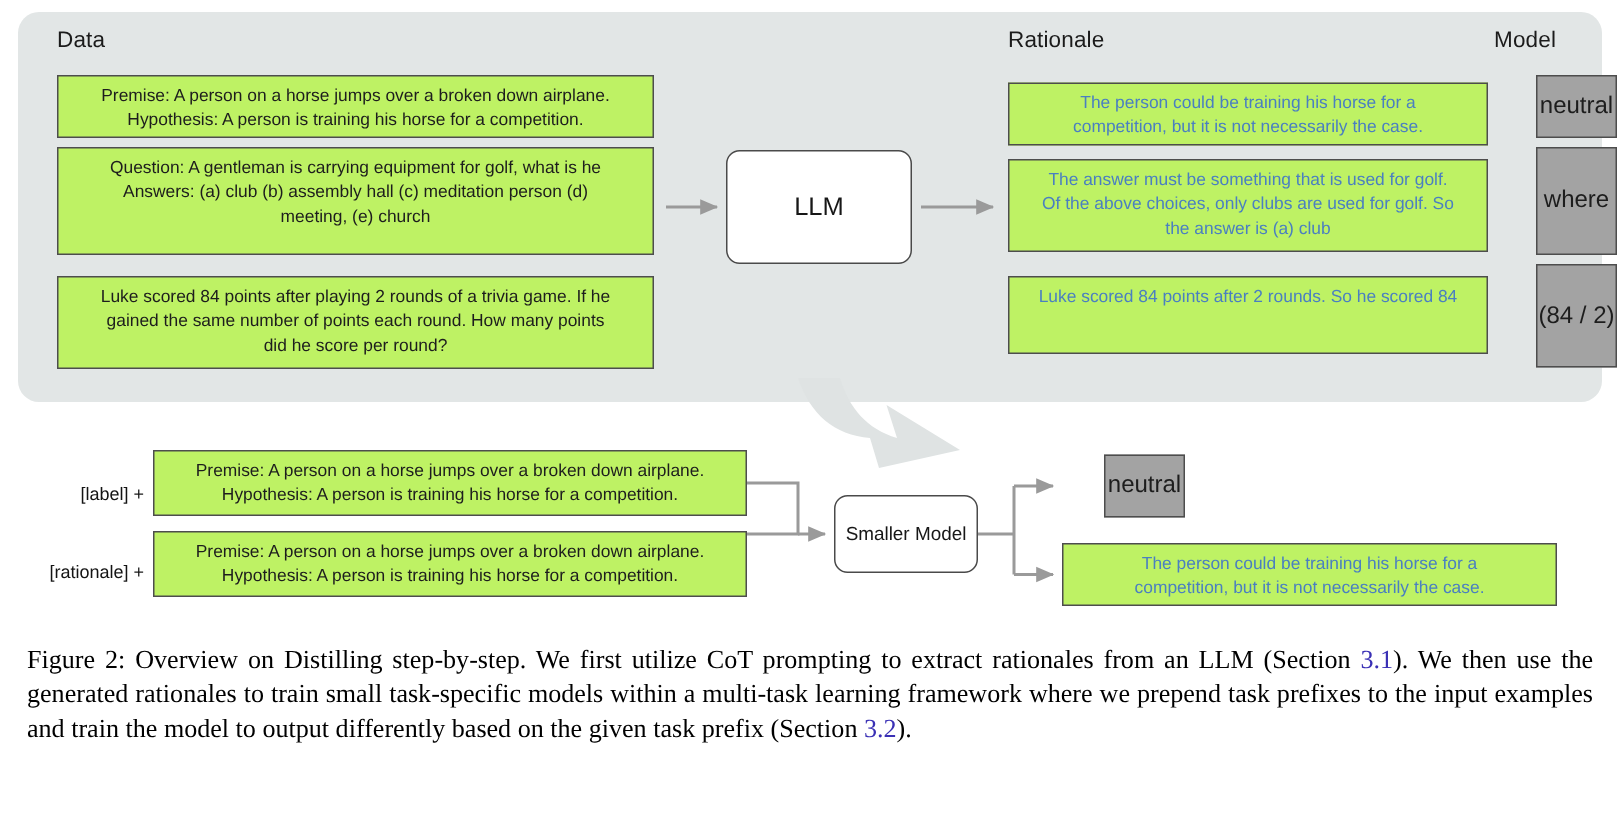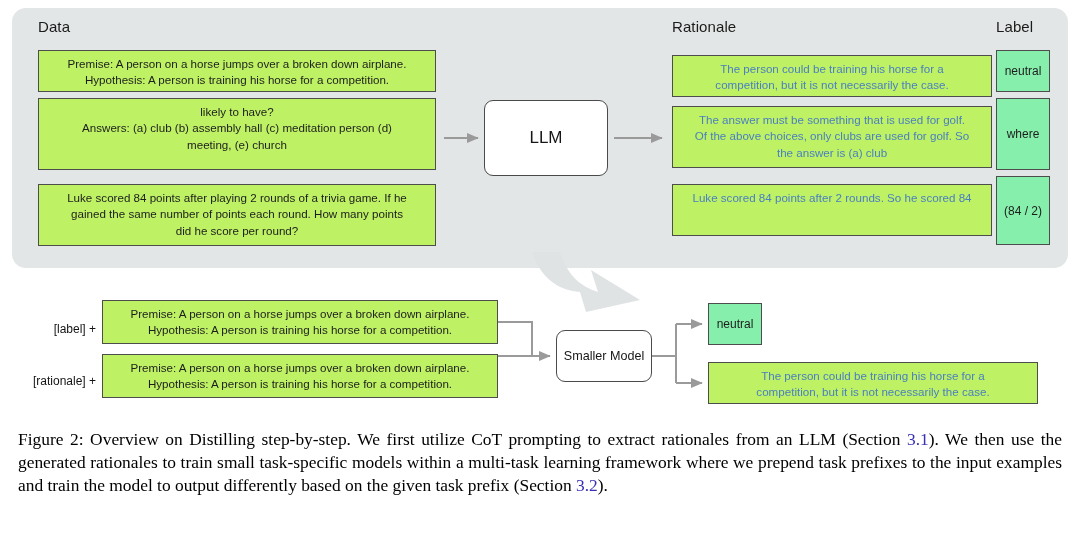--- a/index.html
+++ b/index.html
@@ -61,28 +61,29 @@
   #data-box-2 { left: 38px; top: 184px; width: 398px; height: 62px; }
 
   
   #rat-box-0 { left: 672px; top: 55px;  width: 320px; height: 42px; }
   #rat-box-1 { left: 672px; top: 106px; width: 320px; height: 62px; }
   #rat-box-2 { left: 672px; top: 184px; width: 320px; height: 52px; }
 
   
   .lbox {
     position: absolute;
-    background: #86efac;
+    background: #a3a3a3;
     border: 1.6px solid #4d4d4d;
     box-sizing: border-box;
     display: flex;
     align-items: center;
     justify-content: center;
-    font-size: 12px;
+    font-size: 16px;
     color: #1d1d1d;
+    margin-left: 28px;
   }
   #lab-box-0 { left: 996px; top: 50px;  width: 54px; height: 42px; }
   #lab-box-1 { left: 996px; top: 98px;  width: 54px; height: 72px; }
   #lab-box-2 { left: 996px; top: 176px; width: 54px; height: 69px; }
 
   
   .proc-box {
     position: absolute;
     background: #ffffff;
     border: 1.7px solid #4a4a4a;
@@ -145,28 +146,28 @@
   }
   .caption .sec { color: #3a30b5; }
 </style>
 </head>
 <body>
 
 <div class="panel"></div>
 
 <div class="col-head head-data">Data</div>
 <div class="col-head head-rational">Rationale</div>
-<div class="col-head head-label">Label</div>
+<div class="col-head head-label">Model</div>
 
 <div class="tbox" id="data-box-0">
   <span class="ln">Premise: A person on a horse jumps over a broken down airplane.</span>
   <span class="ln">Hypothesis: A person is training his horse for a competition.</span>
 </div>
 <div class="tbox" id="data-box-1">
-  <span class="ln">likely to have?</span>
+  <span class="ln">Question: A gentleman is carrying equipment for golf, what is he</span>
   <span class="ln">Answers: (a) club (b) assembly hall (c) meditation person (d)</span>
   <span class="ln">meeting, (e) church</span>
 </div>
 <div class="tbox" id="data-box-2">
   <span class="ln">Luke scored 84 points after playing 2 rounds of a trivia game. If he</span>
   <span class="ln">gained the same number of points each round. How many points</span>
   <span class="ln">did he score per round?</span>
 </div>
 
 <div class="proc-box" id="llm-box">LLM</div>

